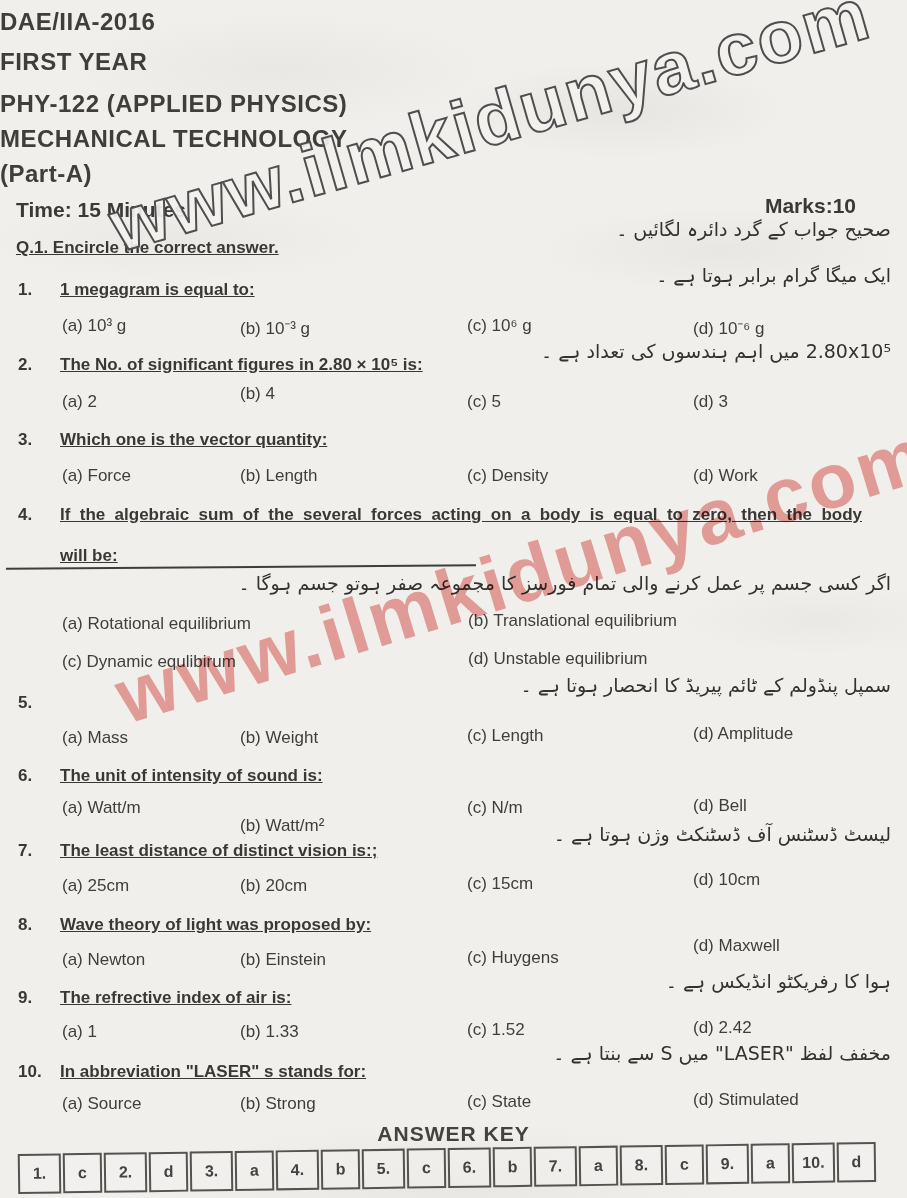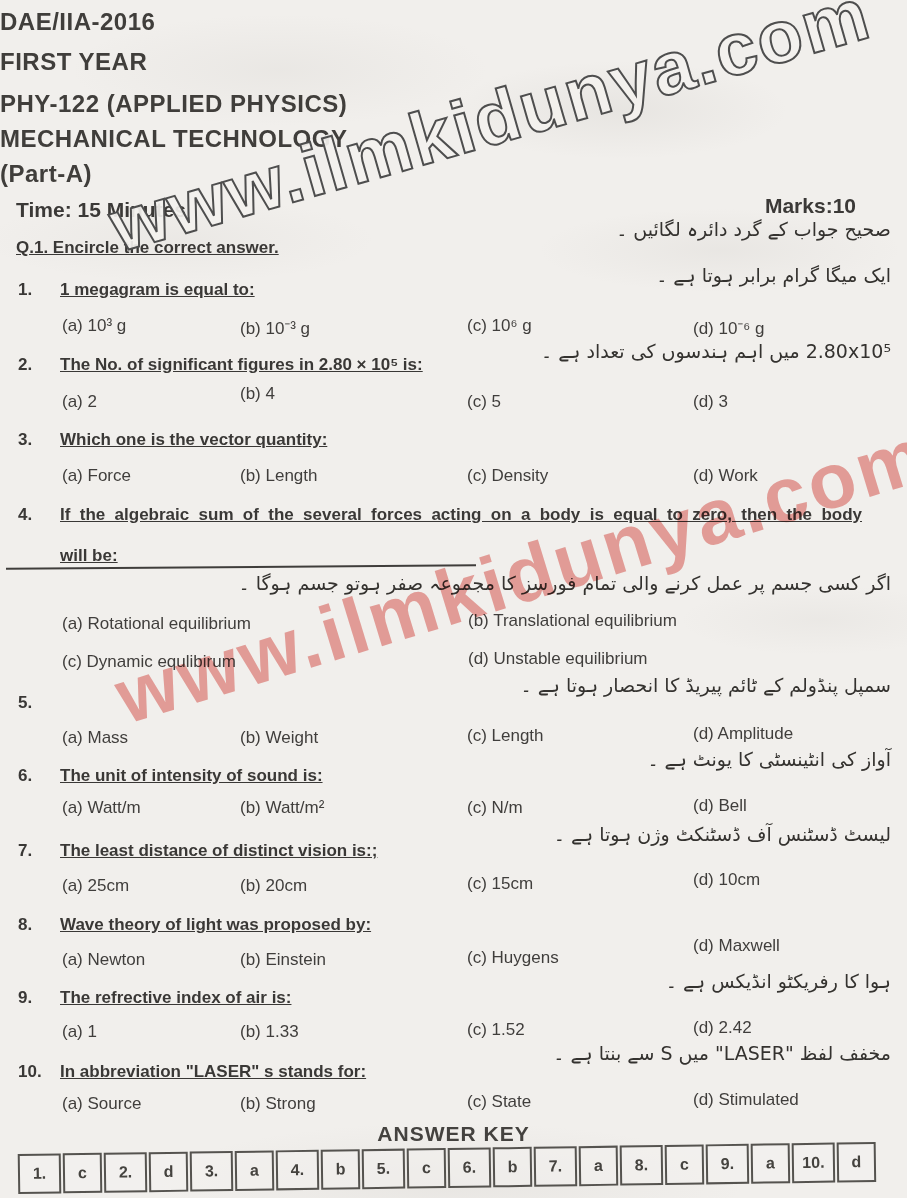--- a/index.html
+++ b/index.html
@@ -121,23 +121,22 @@
     <span class="abs ur" style="right:16px;top:674px">سمپل پنڈولم کے ٹائم پیریڈ کا انحصار ہوتا ہے ۔</span>
     <span class="abs opt" style="left:62px;top:728px">(a) Mass</span>
     <span class="abs opt" style="left:240px;top:728px">(b) Weight</span>
     <span class="abs opt" style="left:467px;top:726px">(c) Length</span>
     <span class="abs opt" style="left:693px;top:724px">(d) Amplitude</span>
   </section>
 
   <section class="qsec">
     <span class="abs q-num" style="left:18px;top:766px">6.</span>
     <span class="abs q-en" style="left:60px;top:766px">The unit of intensity of sound is:</span>
-    <span class="abs ur" style="right:16px;top:748px">آواز کی انٹینسٹی کا یونٹ ہے ۔</span>
     <span class="abs opt" style="left:62px;top:798px">(a) Watt/m</span>
-    <span class="abs opt" style="left:240px;top:798px">(b) Watt/m²</span>
+    <span class="abs opt" style="left:240px;top:816px">(b) Watt/m²</span>
     <span class="abs opt" style="left:467px;top:798px">(c) N/m</span>
     <span class="abs opt" style="left:693px;top:796px">(d) Bell</span>
   </section>
 
   <section class="qsec">
     <span class="abs q-num" style="left:18px;top:841px">7.</span>
     <span class="abs q-en" style="left:60px;top:841px">The least distance of distinct vision is:;</span>
     <span class="abs ur" style="right:16px;top:823px">لیسٹ ڈسٹنس آف ڈسٹنکٹ وژن ہوتا ہے ۔</span>
     <span class="abs opt" style="left:62px;top:876px">(a) 25cm</span>
     <span class="abs opt" style="left:240px;top:876px">(b) 20cm</span>

